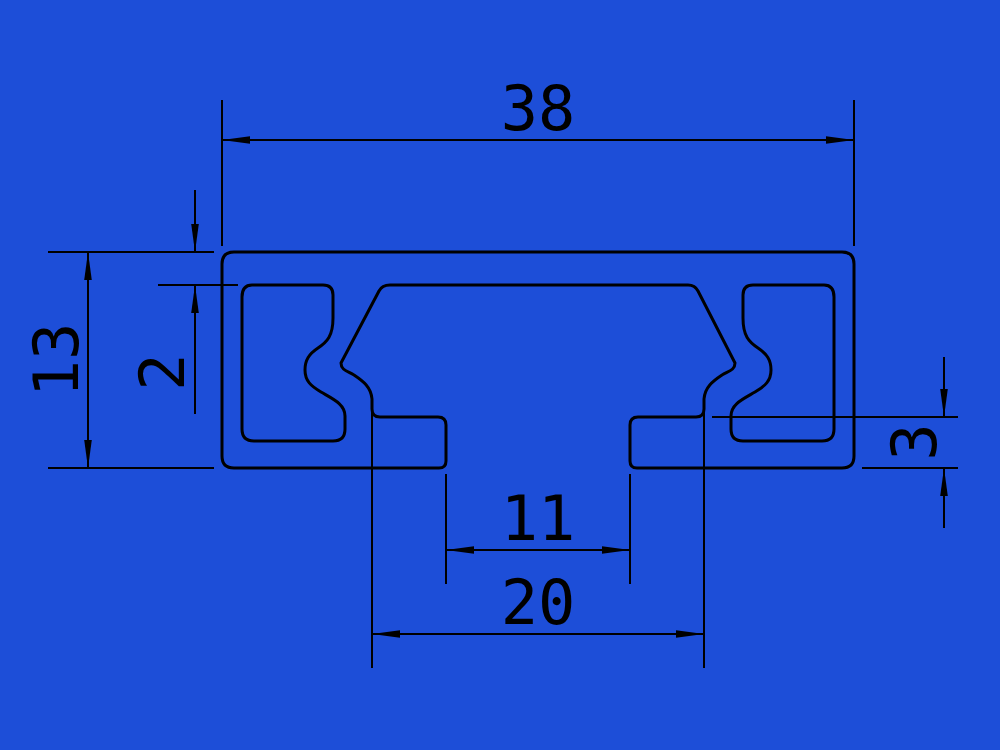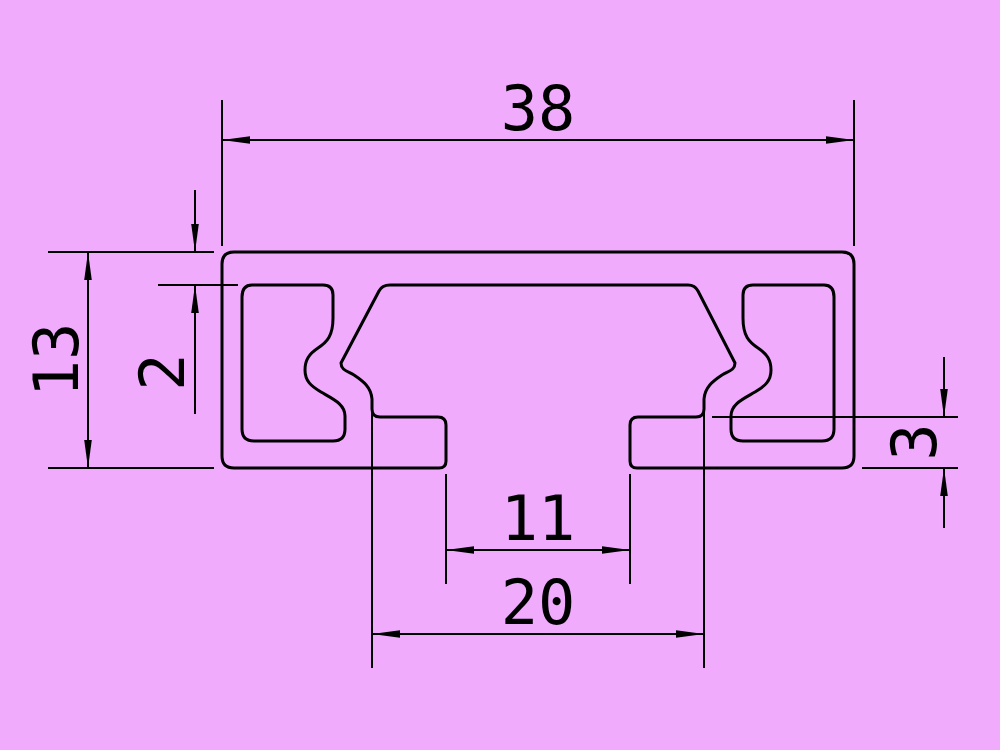--- a/index.html
+++ b/index.html
@@ -8,21 +8,21 @@
     width: 1000px;
     height: 750px;
     background: #ffffff;
     overflow: hidden;
     font-family: "DejaVu Sans Mono", monospace;
   }
   .canvas-wrap {
     position: relative;
     width: 1000px;
     height: 750px;
-    background: #f0abfc;
+    background: #1d4ed8;
   }
   svg { display: block; }
   .profile {
     stroke: #000000;
     stroke-width: 3;
     fill: none;
     stroke-linejoin: round;
     stroke-linecap: round;
   }
   .dim, .ext, .leader {

